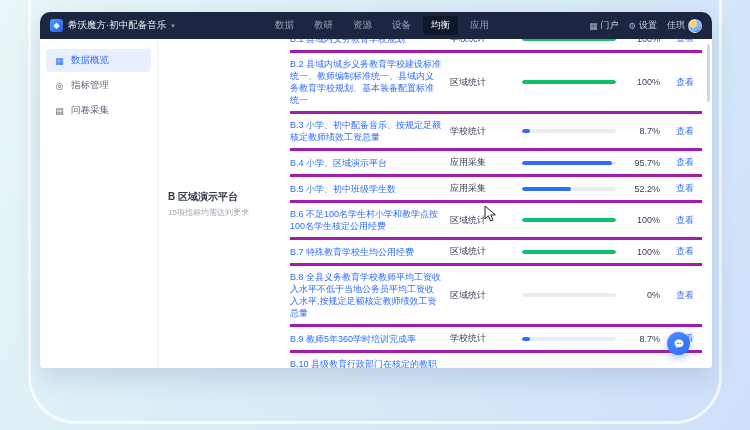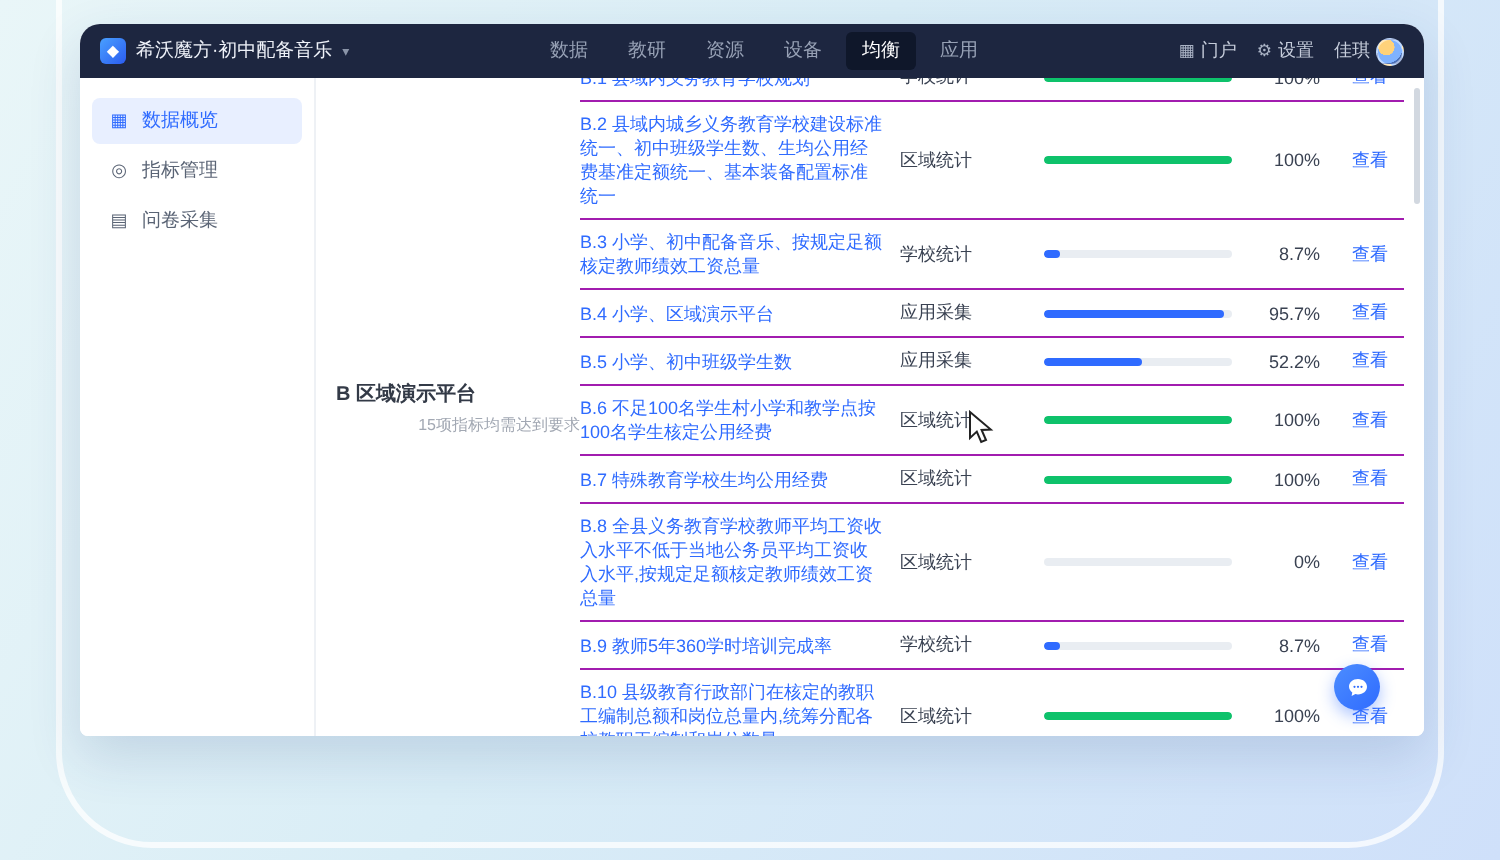--- a/index.html
+++ b/index.html
@@ -41,24 +41,24 @@
   .sidebar{ width:118px; flex:0 0 118px; background:#fff; border-right:1px solid #eef1f5; padding-top:8px; }
   .side-item{ display:flex; align-items:center; gap:6px; margin:2px 6px; padding:5px 8px;
     border-radius:4px; font-size:9.5px; color:#5a6475; cursor:pointer; white-space:nowrap; }
   .side-item.active{ background:#e8efff; color:#2f6bff; }
   .side-ico{ font-size:9px; width:11px; text-align:center; }
   
   .content{ flex:1; display:flex; position:relative; overflow:hidden; background:#fff; }
   .group-cell{ width:132px; flex:0 0 132px; display:flex; flex-direction:column; justify-content:center;
     padding-left:10px; }
   .group-title{ font-size:10px; color:#333a47; font-weight:600; }
-  .group-sub{ font-size:8px; color:#a2a8b3; margin-top:3px;text-align:right; }
+  .group-sub{ font-size:8px; color:#a2a8b3; margin-top:3px; }
   .rows{ flex:1; margin-top:-12px; padding-right:10px; }
   .row{ display:grid; grid-template-columns:152px 64px 94px 1fr 34px; gap:8px;
-    align-items:center; padding:5px 0; border-bottom:1px solid #a21caf; }
+    align-items:center; padding:5px 0; border-bottom:3px solid #a21caf; }
   .cell-name{ color:#2f6bff; font-size:9px; line-height:12px; cursor:pointer; }
   .cell-type{ color:#3a4252; font-size:9px; }
   .bar-track{ height:4px; background:#e9edf2; border-radius:2px; overflow:hidden; }
   .bar-fill{ height:100%; border-radius:2px; }
   .cell-pct{ font-size:9px; color:#3a4252; text-align:right; }
   .cell-act{ font-size:9px; color:#2f6bff; text-align:center; cursor:pointer; }
   .v-scrollbar{ position:absolute; right:2px; top:2px; bottom:2px; width:3px; }
   .v-thumb{ position:absolute; top:3px; width:3px; height:58px; border-radius:2px; background:#d2d8e0; }
   
   .chat-fab{ position:absolute; left:667px; top:332px; width:23px; height:23px; border-radius:50%;
@@ -129,21 +129,21 @@
     <span class="cell-name">B.1 县域内义务教育学校规划</span>
     <span class="cell-type">学校统计</span>
     <span class="bar-track">
       <span class="bar-fill" style="display: block; width: 100%; background: rgb(14, 194, 107);"></span>
     </span>
     <span class="cell-pct">100%</span>
     <span class="cell-act">查看</span>
   </div>
 
   <div class="row">
-    <span class="cell-name">B.2 县域内城乡义务教育学校建设标准统一、初中班级学生数、生均公用经费基准定额统一、基本装备配置标准统一</span>
+    <span class="cell-name">B.2 县域内城乡义务教育学校建设标准统一、教师编制标准统一、县域内义务教育学校规划、基本装备配置标准统一</span>
     <span class="cell-type">区域统计</span>
     <span class="bar-track">
       <span class="bar-fill" style="display: block; width: 100%; background: rgb(14, 194, 107);"></span>
     </span>
     <span class="cell-pct">100%</span>
     <span class="cell-act">查看</span>
   </div>
 
   <div class="row">
     <span class="cell-name">B.3 小学、初中配备音乐、按规定足额核定教师绩效工资总量</span>

